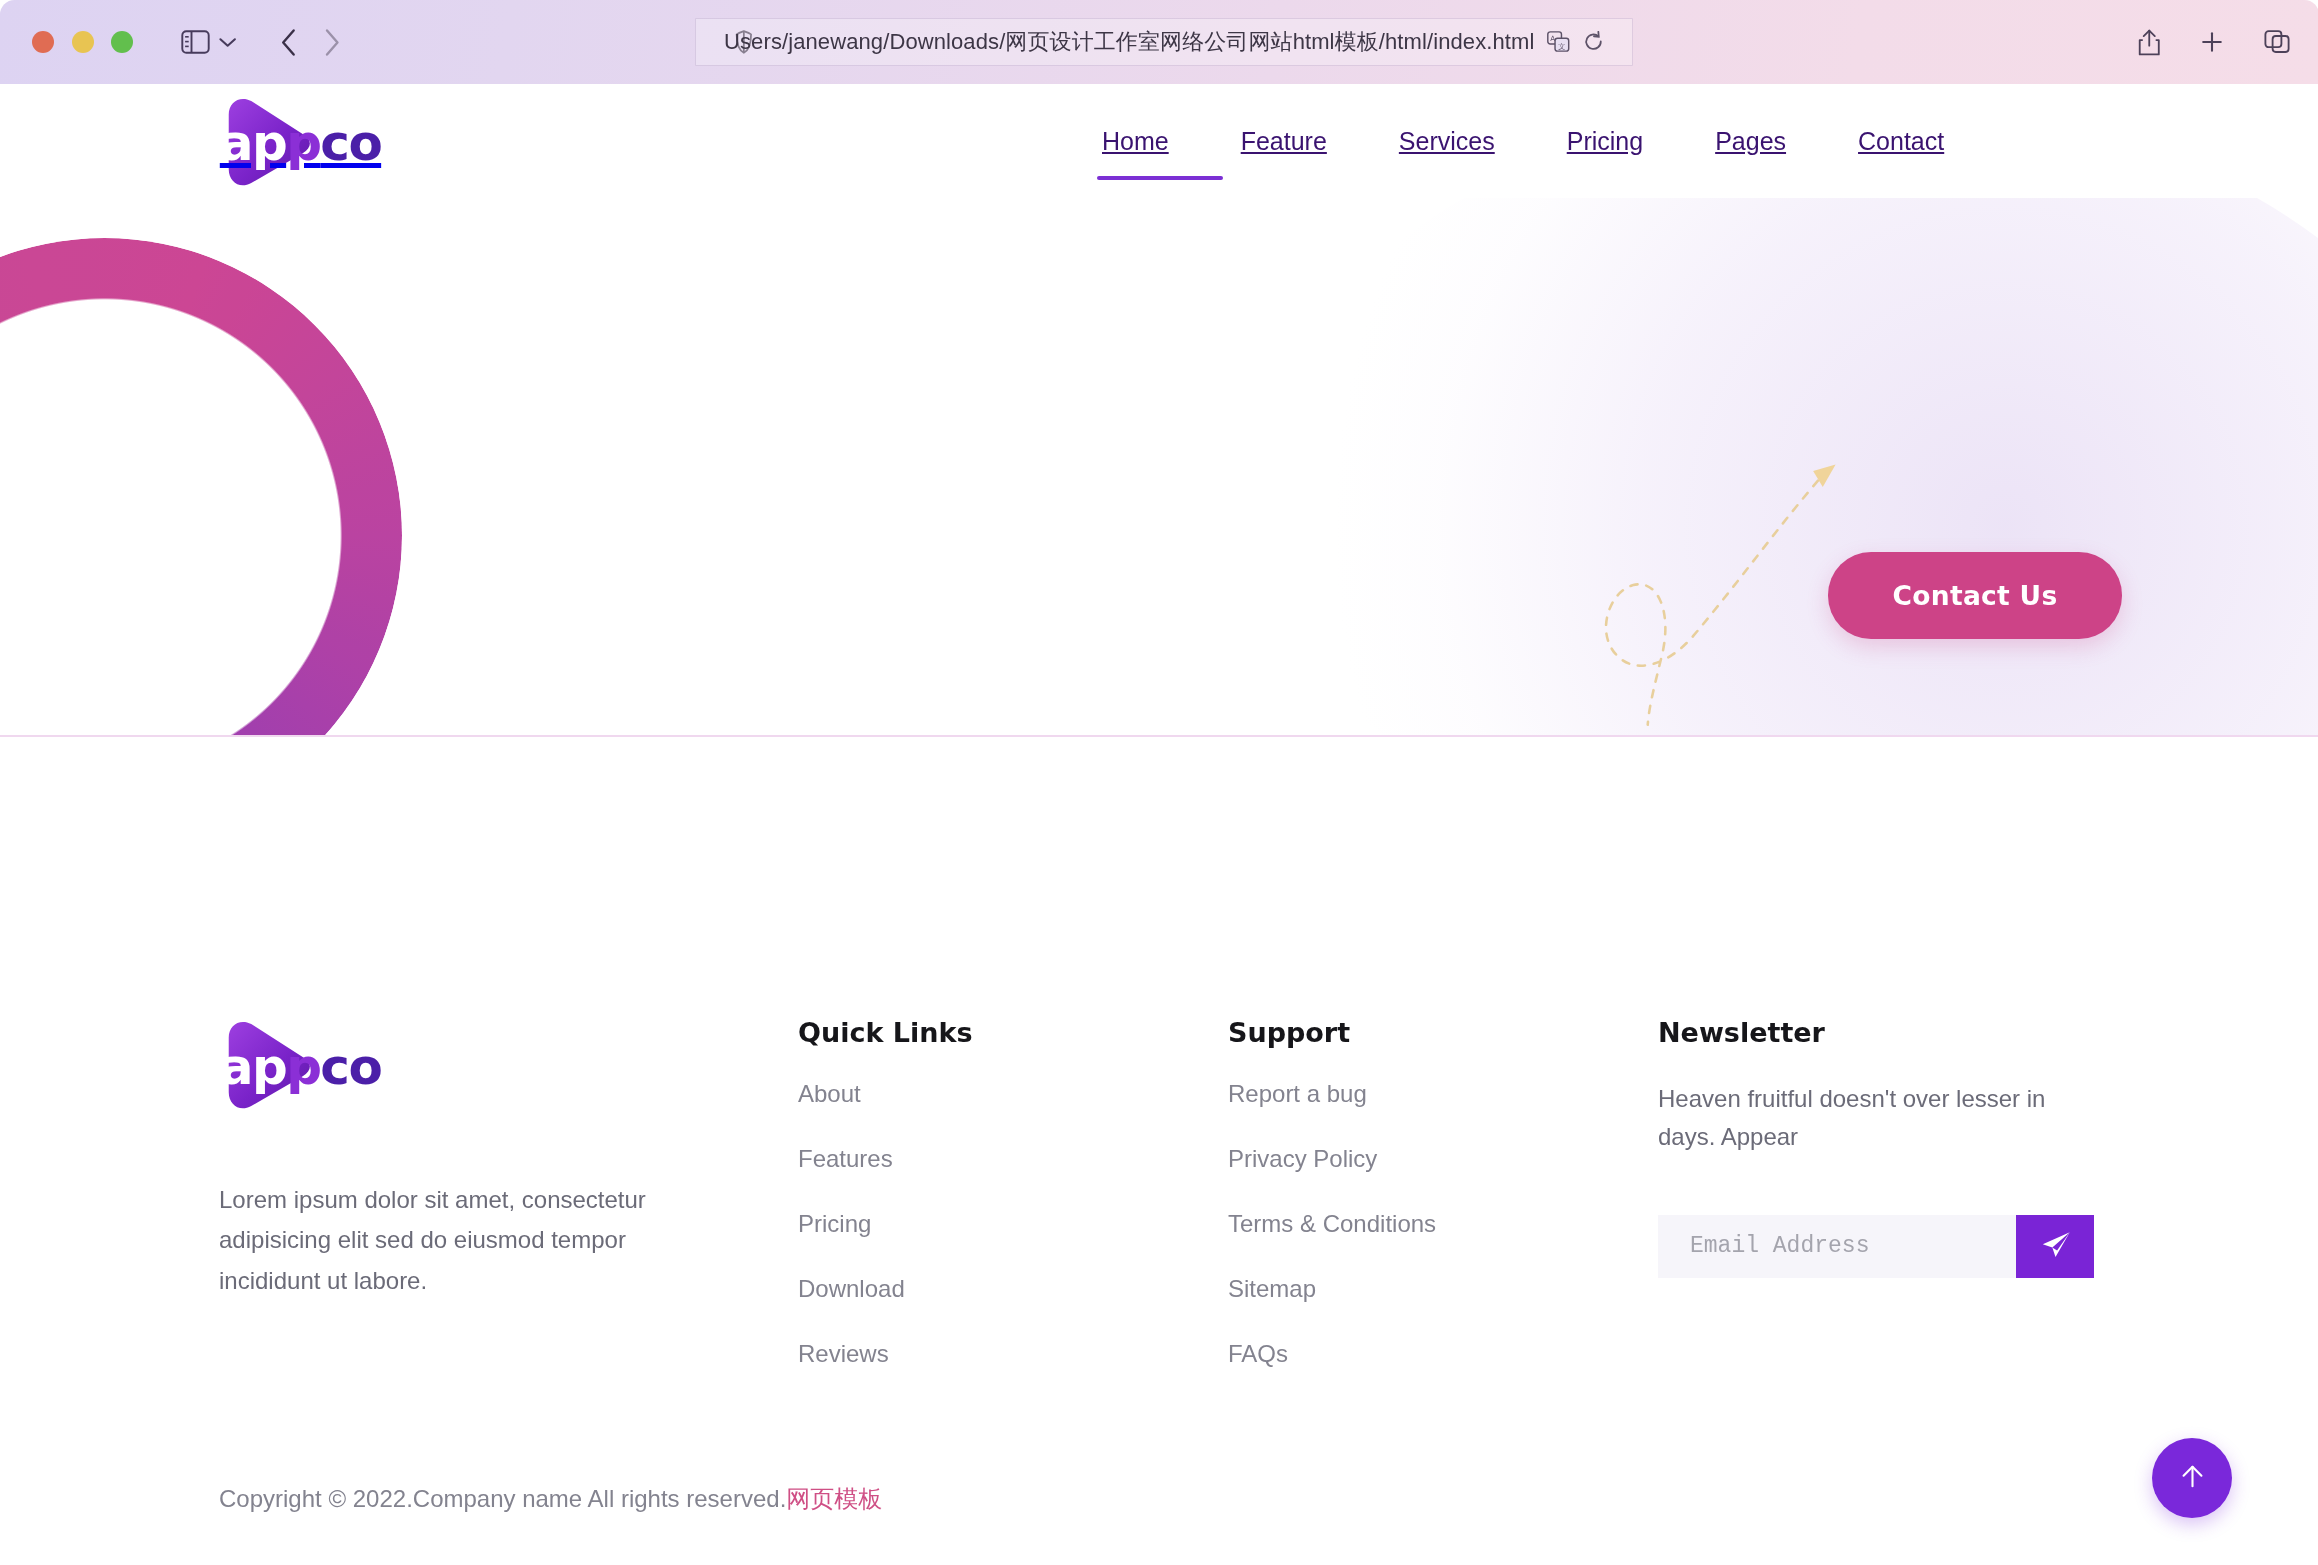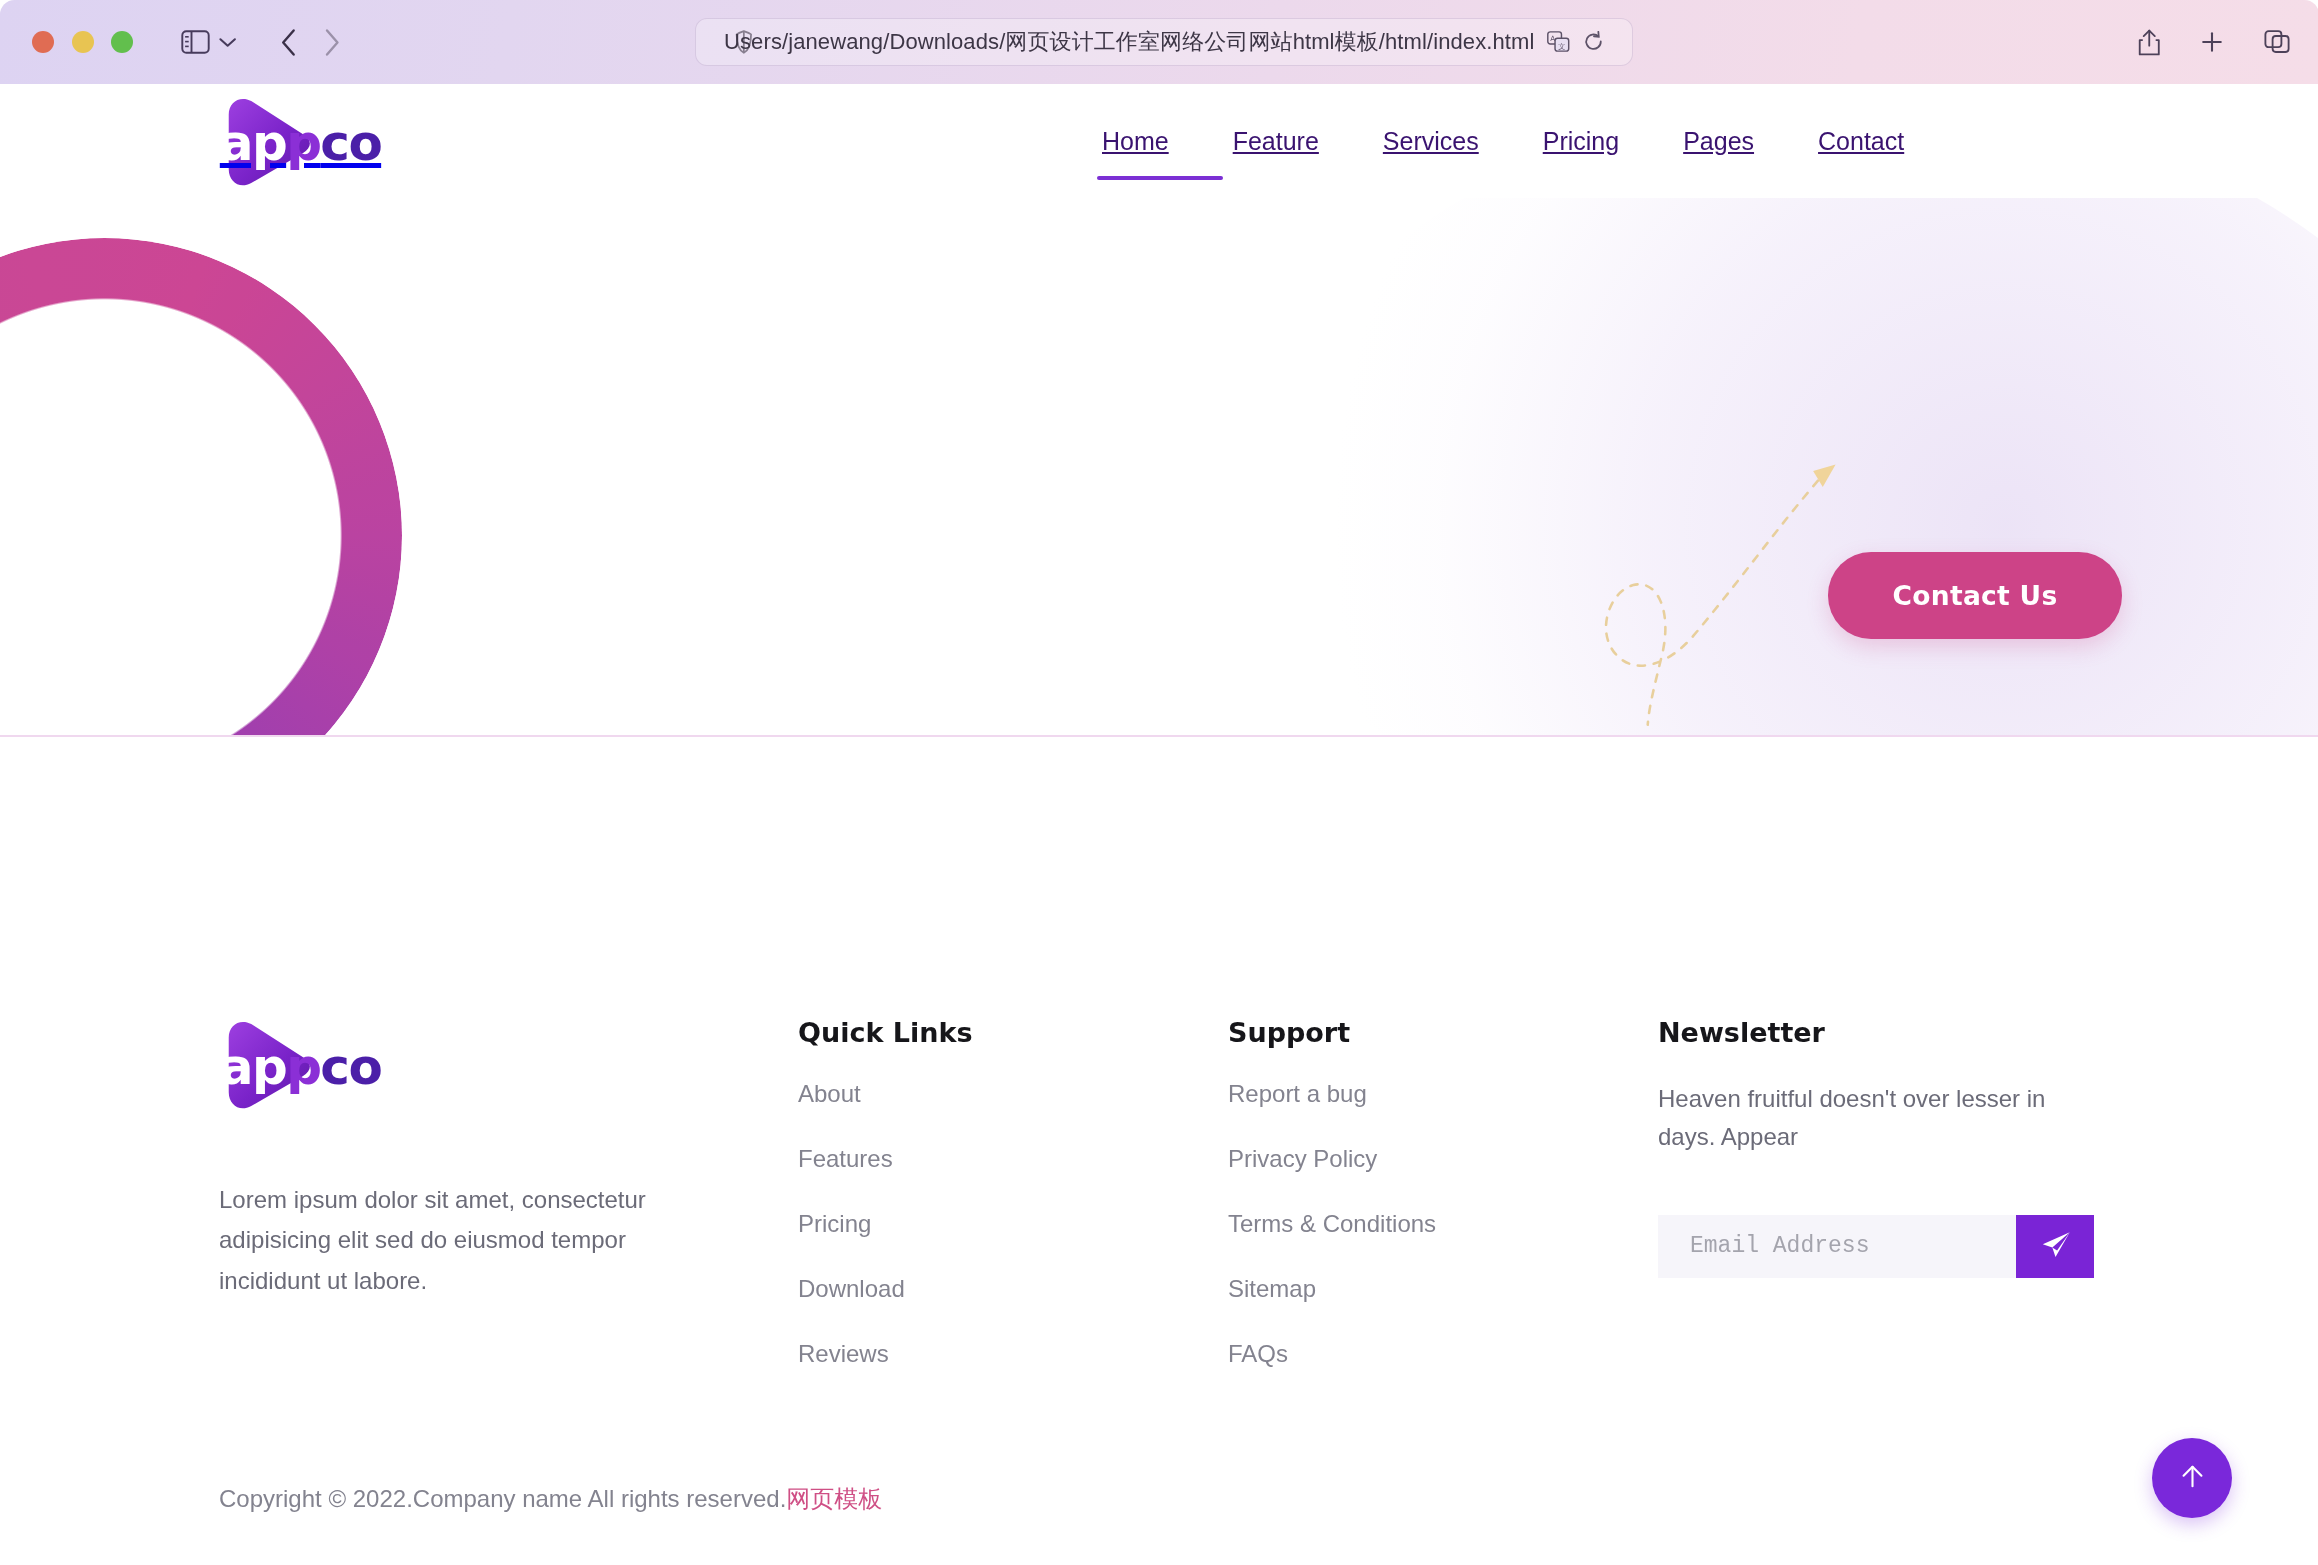--- a/index.html
+++ b/index.html
@@ -55,21 +55,21 @@
   #shield-icon-wrap { margin-left: 394px; }
 
   #url-bar {
     position: absolute;
     left: 695px;
     top: 17.7px;
     width: 938px;
     height: 48px;
     background: rgba(255,255,255,0.26);
     border: 0.8px solid rgba(120,90,150,0.18);
-    border-radius: 12px;
+    border-radius: 1px;
     display: flex;
     align-items: center;
     justify-content: center;
     gap: 13px;
   }
   #url-text {
     font-size: 22px;
     color: #3d3646;
     white-space: nowrap;
     letter-spacing: 0.1px;
@@ -134,21 +134,21 @@
   .logo-p2 { color: #8b2fd6; }
   .logo-co { color: #4b1fa8; }
 
   #main-nav {
     position: absolute;
     left: 1070px;
     top: 0;
     height: 114px;
     display: flex;
     align-items: center;
-    gap: 0;
+    gap: 8px;
   }
   .nav-item {
     position: relative;
     font-size: 25px;
     color: #3a1370;
     padding: 0 32px;
     height: 114px;
     display: flex;
     align-items: center;
     cursor: pointer;

